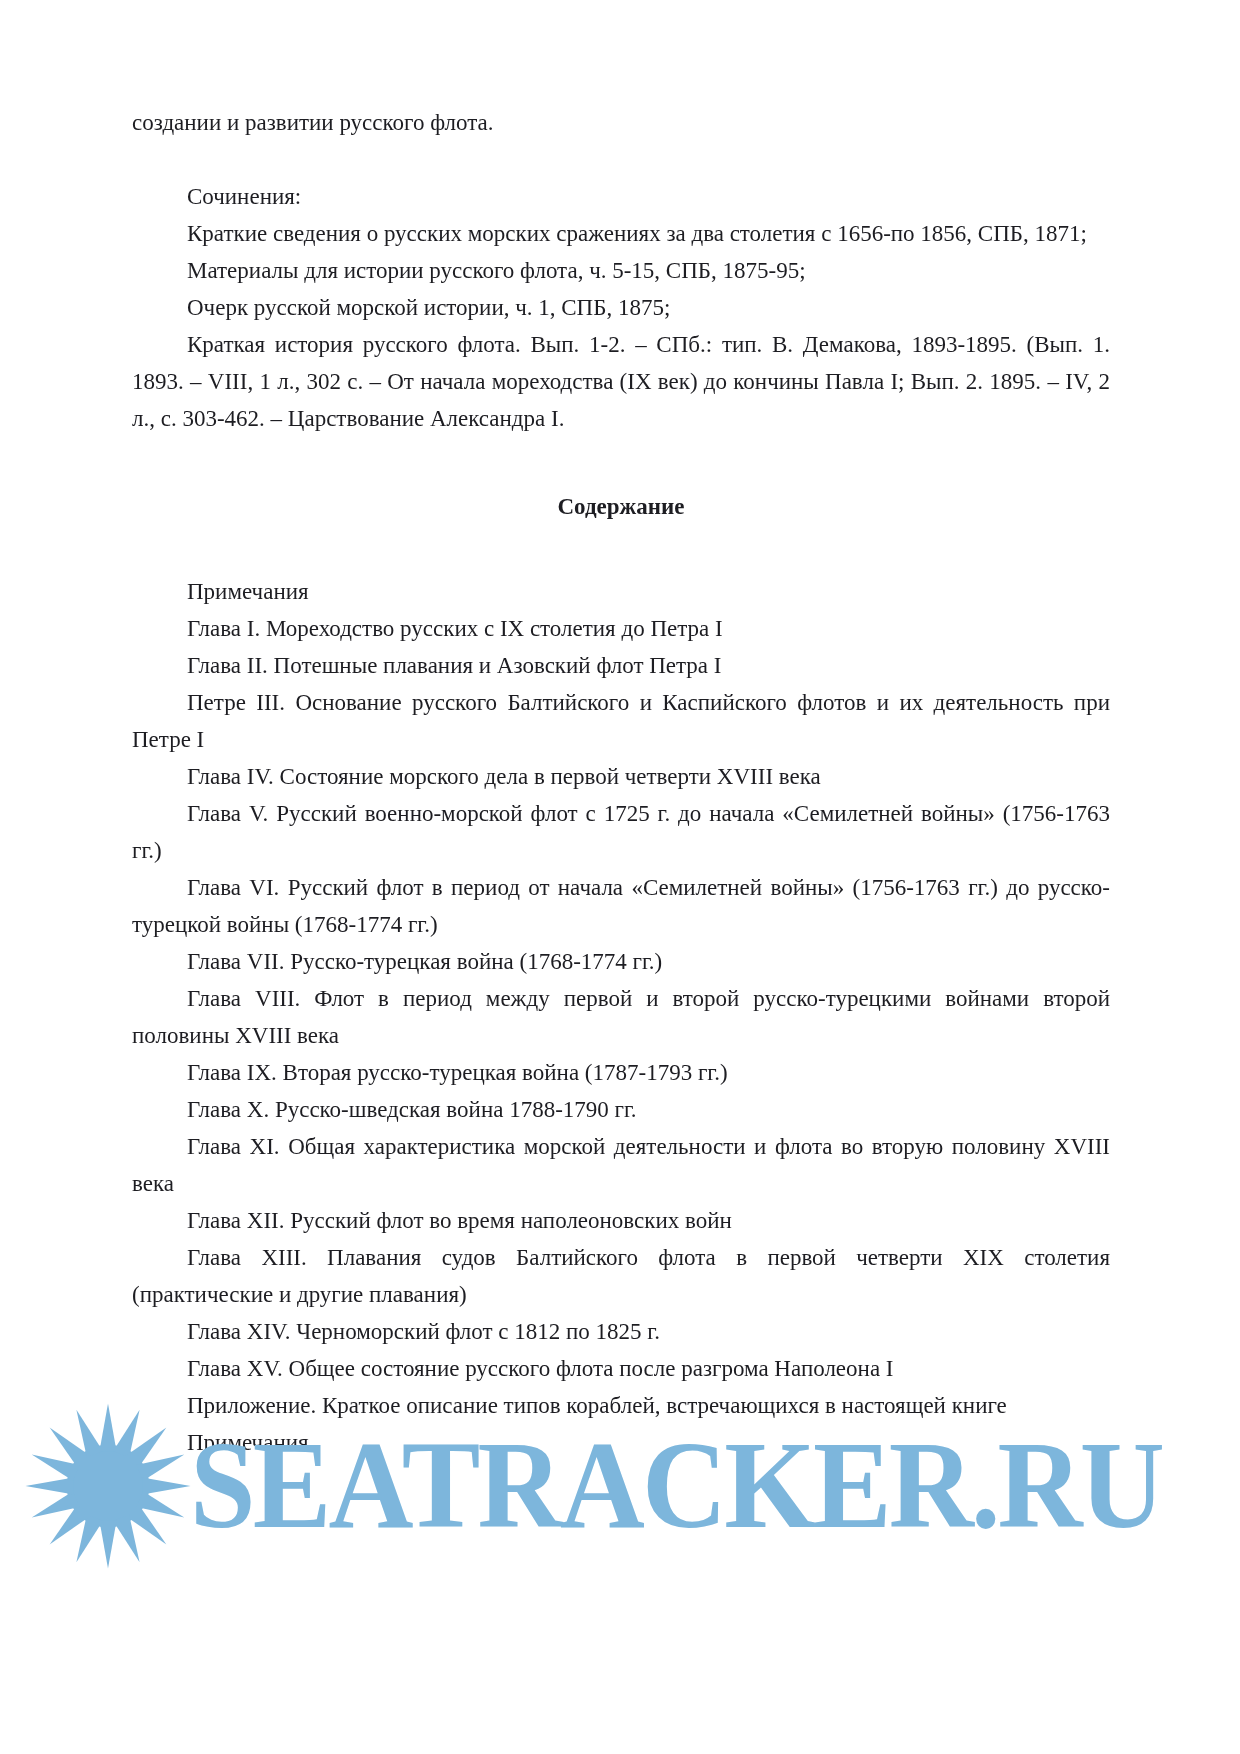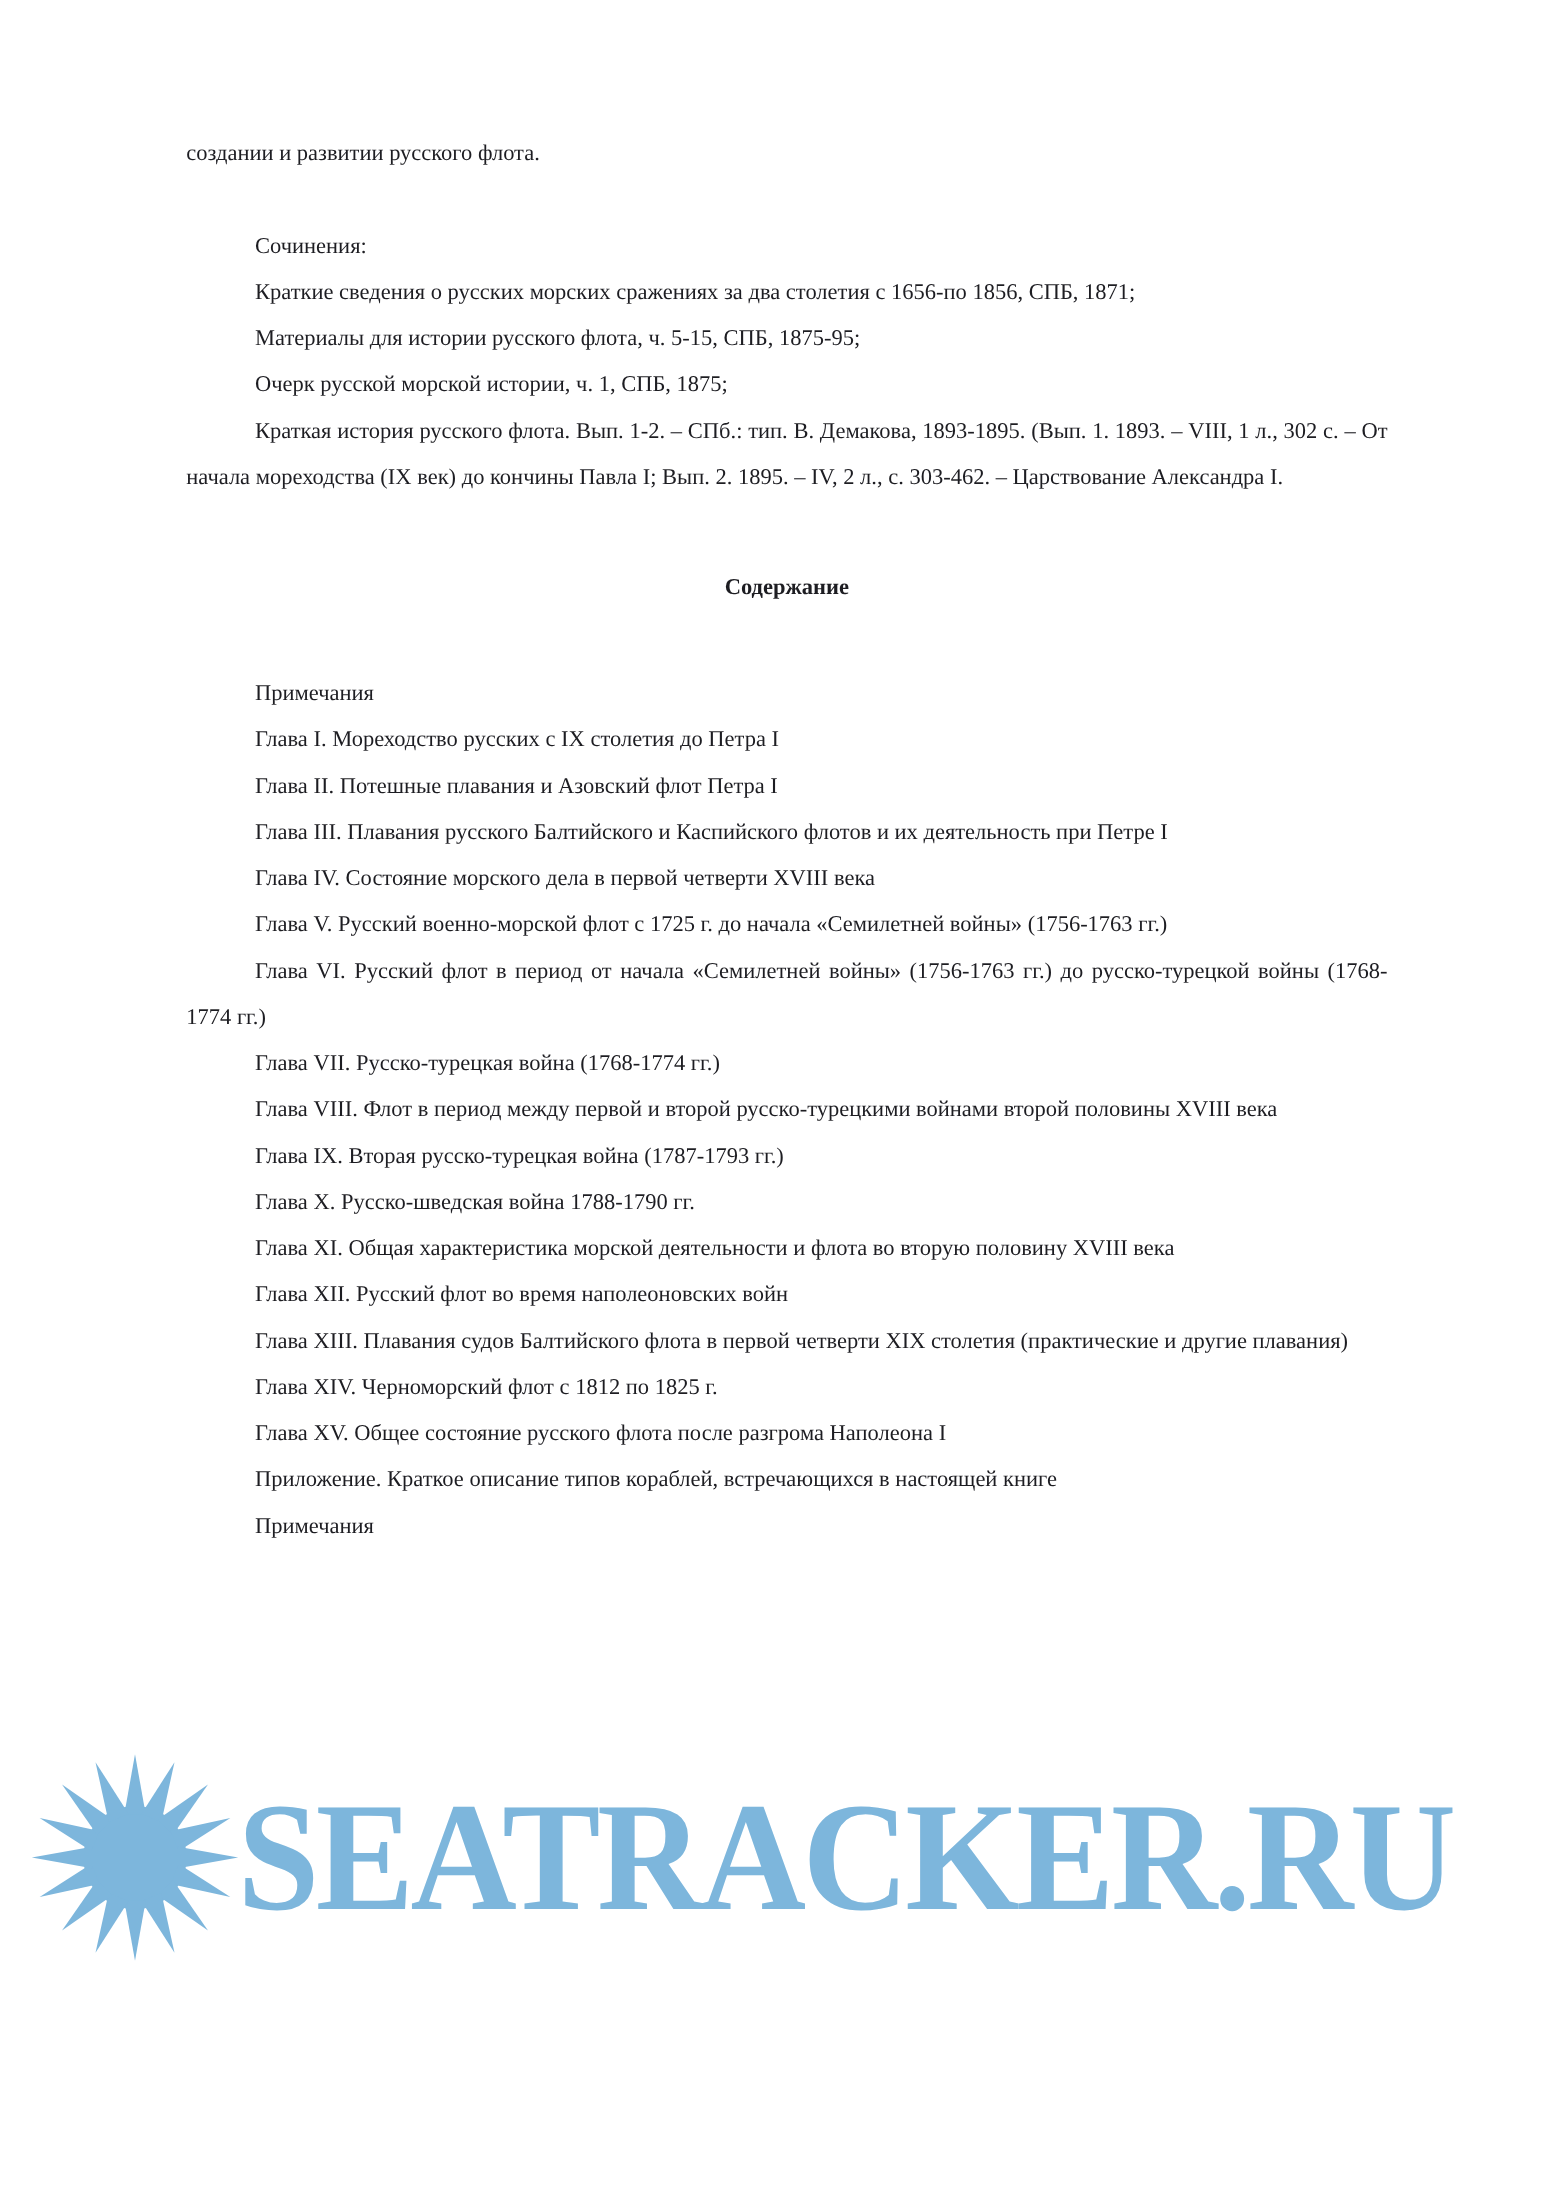--- a/index.html
+++ b/index.html
@@ -11,24 +11,24 @@
     position: relative;
     width: 1240px;
     height: 1754px;
     background: #ffffff;
     overflow: hidden;
     font-family: "Liberation Serif", "DejaVu Serif", serif;
     color: #1d1d22;
   }
   .content {
     position: absolute;
-    left: 149px;
+    left: 132px;
     right: 130px;
     top: 104px;
-    font-size: 18px;
+    font-size: 23px;
     line-height: 37px;
   }
   p {
     margin: 0;
     text-align: justify;
     text-indent: 55px;
   }
   p.no-indent {
     text-indent: 0;
   }
@@ -85,21 +85,21 @@
     <p>Краткие сведения о русских морских сражениях за два столетия с 1656-по 1856, СПБ, 1871;</p>
     <p>Материалы для истории русского флота, ч. 5-15, СПБ, 1875-95;</p>
     <p>Очерк русской морской истории, ч. 1, СПБ, 1875;</p>
     <p>Краткая история русского флота. Вып. 1-2. – СПб.: тип. В. Демакова, 1893-1895. (Вып. 1. 1893. – VIII, 1 л., 302 с. – От начала мореходства (IX век) до кончины Павла I; Вып. 2. 1895. – IV, 2 л., с. 303-462. – Царствование Александра I.</p>
 
     <p class="toc-heading">Содержание</p>
 
     <p>Примечания</p>
     <p>Глава I. Мореходство русских с IX столетия до Петра I</p>
     <p>Глава II. Потешные плавания и Азовский флот Петра I</p>
-    <p>Глава III. Плавания русского Балтийского и Каспийского флотов и их деятельность при Петре I</p>
+    <p>Петре III. Основание русского Балтийского и Каспийского флотов и их деятельность при Петре I</p>
     <p>Глава IV. Состояние морского дела в первой четверти XVIII века</p>
     <p>Глава V. Русский военно-морской флот с 1725 г. до начала «Семилетней войны» (1756-1763 гг.)</p>
     <p>Глава VI. Русский флот в период от начала «Семилетней войны» (1756-1763 гг.) до русско-турецкой войны (1768-1774 гг.)</p>
     <p>Глава VII. Русско-турецкая война (1768-1774 гг.)</p>
     <p>Глава VIII. Флот в период между первой и второй русско-турецкими войнами второй половины XVIII века</p>
     <p>Глава IX. Вторая русско-турецкая война (1787-1793 гг.)</p>
     <p>Глава X. Русско-шведская война 1788-1790 гг.</p>
     <p>Глава XI. Общая характеристика морской деятельности и флота во вторую половину XVIII века</p>
     <p>Глава XII. Русский флот во время наполеоновских войн</p>
     <p>Глава XIII. Плавания судов Балтийского флота в первой четверти XIX столетия (практические и другие плавания)</p>

